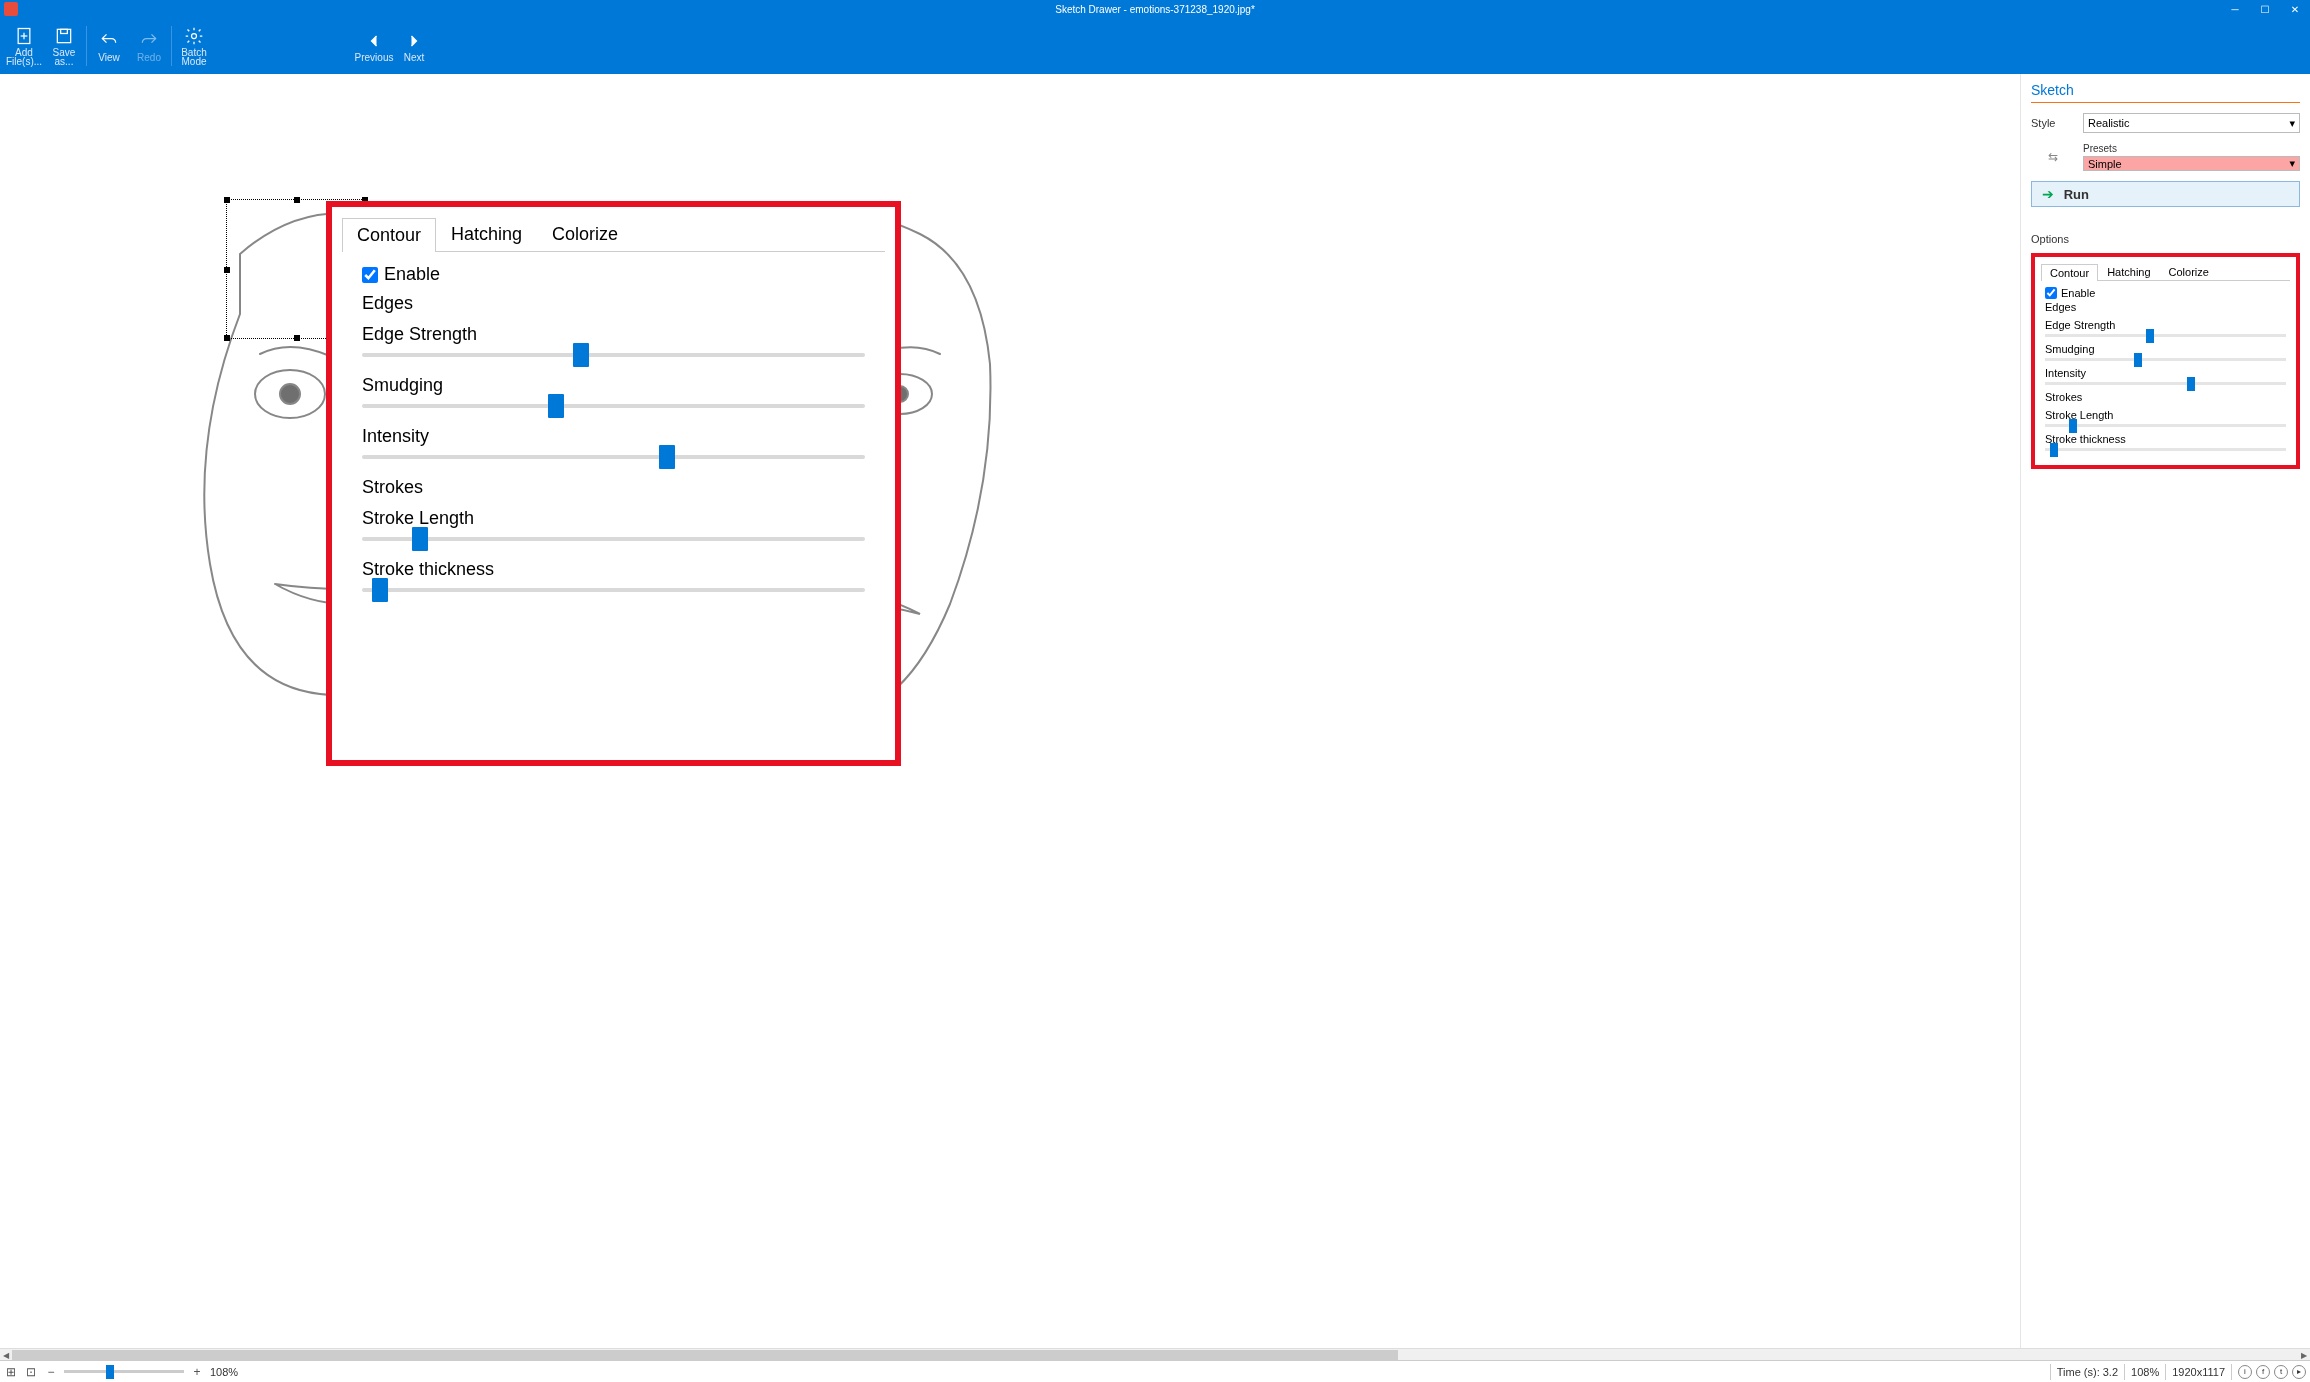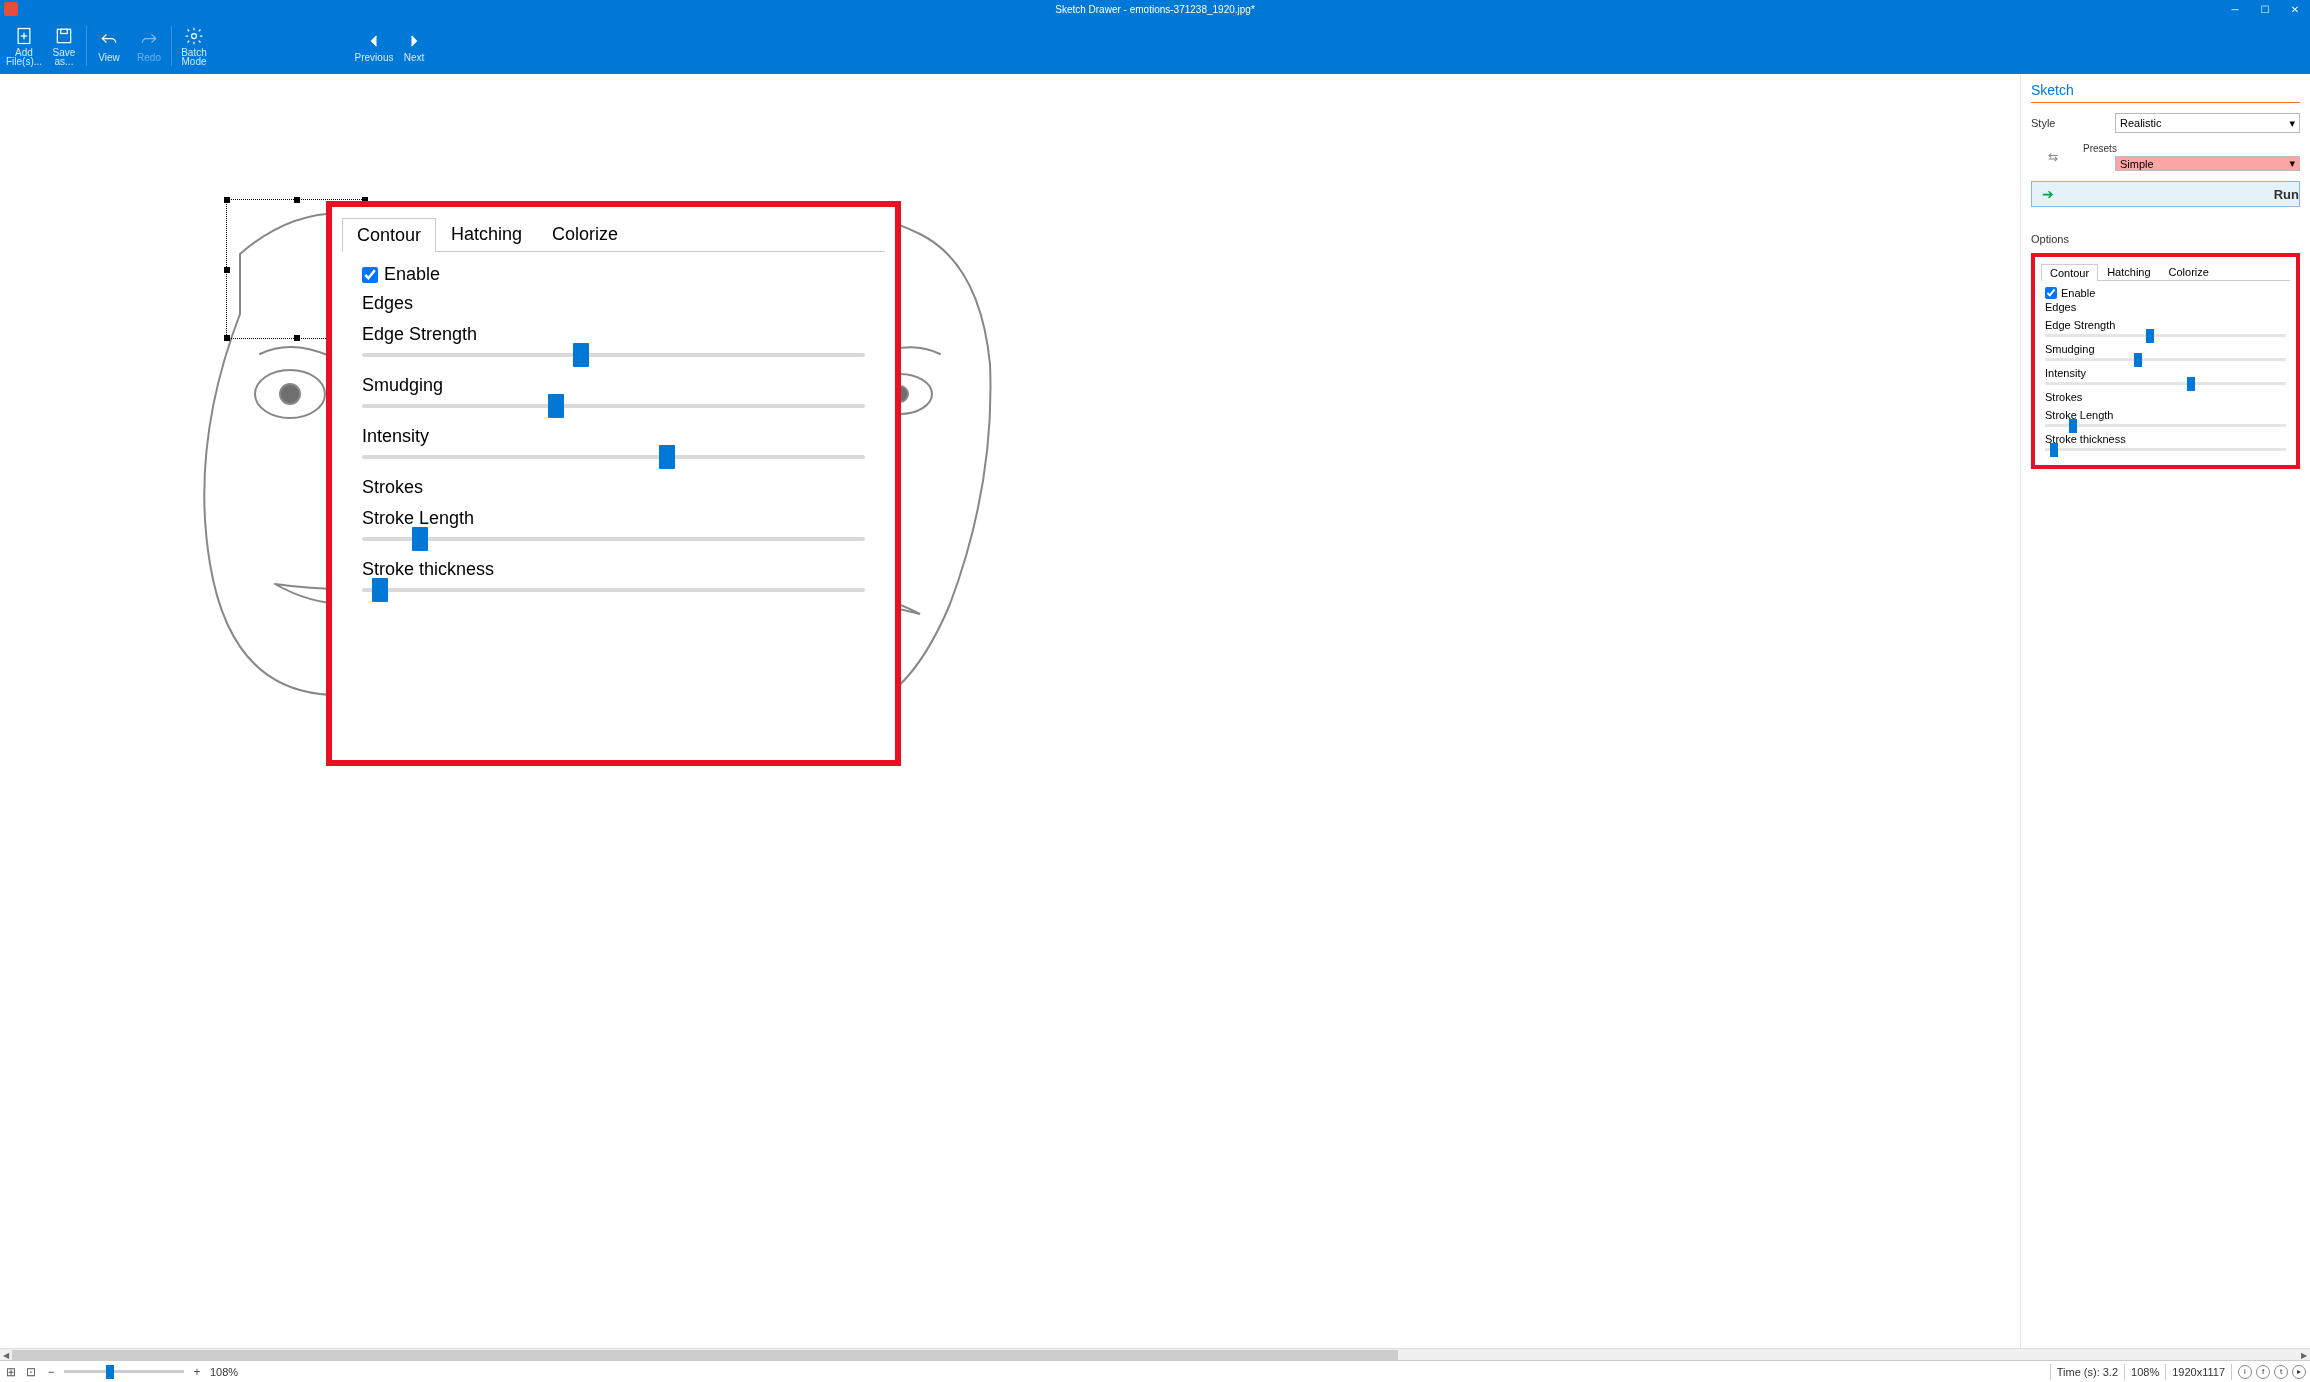--- a/index.html
+++ b/index.html
@@ -45,25 +45,25 @@
 .slider-row { margin: 10px 0 18px; }
 .slider-row .sl-lbl { margin-bottom: 8px; }
 .slider-track { position: relative; height: 4px; background: #d9d9d9; border-radius: 2px; }
 .slider-thumb { position: absolute; top: -10px; width: 16px; height: 24px; background: #0078d7; border-radius: 1px; }
 
 
 .side-panel { width: 290px; border-left: 1px solid #e5e5e5; padding: 8px 10px; font-size: 12px; display: flex; flex-direction: column; gap: 4px; overflow: hidden; }
 .sp-title { color: #0078d7; font-size: 14px; border-bottom: 1px solid #f97316; padding-bottom: 4px; }
 .sp-row { display: flex; align-items: center; gap: 8px; margin-top: 6px; }
 .sp-row label { width: 44px; font-size: 11px; color: #333; }
-.sp-select { flex: 1; height: 20px; border: 1px solid #bbb; background: #fff; font-size: 11px; padding: 0 4px; display: flex; align-items: center; justify-content: space-between; cursor: pointer; margin-left: 32px; }
+.sp-select { flex: 1; height: 20px; border: 1px solid #bbb; background: #fff; font-size: 11px; padding: 0 4px; display: flex; align-items: center; justify-content: space-between; cursor: pointer; }
 .sp-select.presets { background: #fca5a5; }
 .run-btn { margin-top: 6px; height: 26px; background: #e6f2fa; border: 1px solid #8bb8e0; display: flex; align-items: center; cursor: pointer; }
 .run-btn .arrow { color: #00a651; font-size: 14px; margin: 0 10px; }
-.run-btn .txt { flex: 1; text-align: right; font-weight: bold; color: #333; font-size: 13px; }
+.run-btn .txt { flex: 1; text-align: left; font-weight: bold; color: #333; font-size: 13px; }
 .sp-section-title { font-size: 11px; color: #333; margin-top: 22px; }
 
 .small-panel-wrap { border: 4px solid #e81123; margin-top: 4px; padding: 6px; font-size: 11px; }
 .small-tabs { display: flex; border-bottom: 1px solid #ccc; }
 .small-tab { padding: 2px 8px; font-size: 11px; cursor: pointer; border: 1px solid transparent; border-bottom: none; }
 .small-tab.active { border-color: #ccc; background: #fff; position: relative; top: 1px; }
 .small-body { padding: 6px 4px 2px; }
 .small-chk { display: flex; align-items: center; gap: 4px; font-size: 11px; }
 .small-chk input { width: 12px; height: 12px; }
 .small-sl { margin: 6px 0; }

